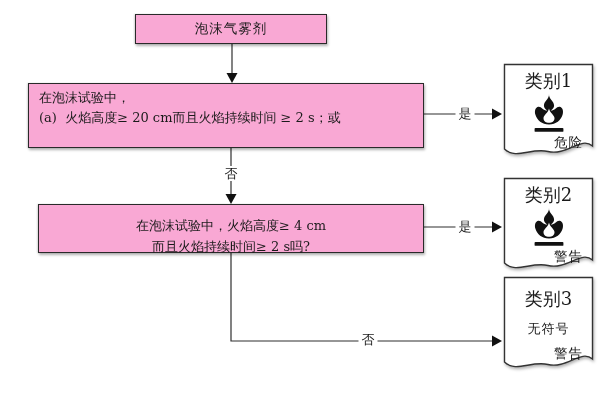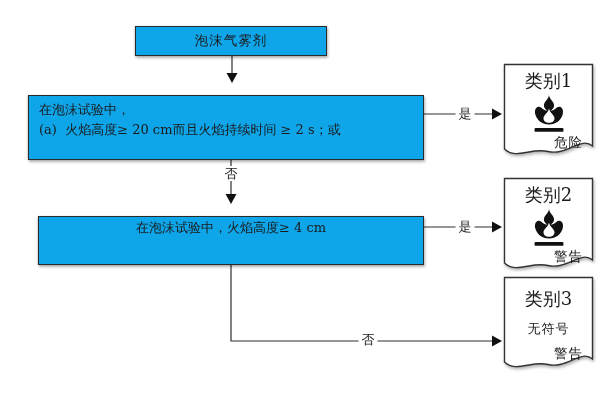--- a/index.html
+++ b/index.html
@@ -2,33 +2,32 @@
 <html><head>
 <meta charset="utf-8">
 <style>
   html,body { margin:0; padding:0; background:#fff; }
   #canvas {
     position:relative; width:612px; height:403px; background:#ffffff;
     font-family:"DejaVu Serif","Liberation Serif",serif; color:#1a1a1a;
     overflow:hidden;
   }
   .box {
-    position:absolute; background:#0ea5e9; border:1.2px solid #2a2a2a;
+    position:absolute; background:#f9a8d4; border:1.2px solid #2a2a2a;
     box-shadow:1px 2px 2.5px rgba(0,0,0,0.30), -1px 0 1.5px rgba(0,0,0,0.12);
     box-sizing:border-box;
-    margin-top:12px;
   }
   .start-box { left:135px; top:14px; width:192px; height:30px;
     display:flex; align-items:center; justify-content:center;
     font-size:13.5px; letter-spacing:1px; }
   .decision1 { left:28px; top:83px; width:396px; height:65px;
     padding:4px 14px 0 10px; font-size:13px; line-height:20px; }
   .decision1 .line { white-space:pre; }
   .decision2 { left:38px; top:204px; width:386px; height:49px;
-    text-align:center; padding-top:0; font-size:13px; line-height:21px; }
+    text-align:center; padding-top:10px; font-size:13px; line-height:21px; }
   .doc-card { position:absolute; left:503px; width:91px; height:101px; }
   .doc-shape { position:absolute; left:0; top:0;
     filter:drop-shadow(1px 2px 1.5px rgba(0,0,0,0.30)); }
   .doc-content { position:absolute; left:0; top:0; right:0; bottom:12px;
     display:flex; flex-direction:column; align-items:center; }
   .doc-cat { margin-top:6px; font-size:18px; }
   .doc-signal { font-size:13.5px; margin-top:1px; letter-spacing:1px;margin-left:40px; }
   .flame-icon { margin-top:1px; }
   .doc-card.no-symbol .doc-cat { margin-top:11px; }
   .no-symbol-line { font-size:13px; margin-top:9px; letter-spacing:1px; }
@@ -65,20 +64,21 @@
     <span>泡沫气雾剂</span>
   </div>
 
   <div class="box decision1">
     <div class="line">在泡沫试验中，</div>
     <div class="line">(a)  火焰高度≥ 20 cm而且火焰持续时间 ≥ 2 s；或</div>
   </div>
 
   <div class="box decision2">
     <div>在泡沫试验中，火焰高度≥ 4 cm</div>
+    <div>而且火焰持续时间≥ 2 s吗?</div>
   </div>
 
   <div class="edge-label" style="left:465px; top:106px;">是</div>
   <div class="edge-label" style="left:231px; top:166px;">否</div>
   <div class="edge-label" style="left:465px; top:219px;">是</div>
   <div class="edge-label" style="left:368px; top:332px;">否</div>
 
   <div class="doc-card" style="top:63px;">
     <svg class="doc-shape" width="91" height="101" viewBox="0 0 91 101">
       <path d="M1.5,1.5 H89.5 V83 C78,73 64,93 45,88.5 C28,84.5 13,97 1.5,86 Z" fill="#ffffff" stroke="#333333" stroke-width="1.4"></path>

